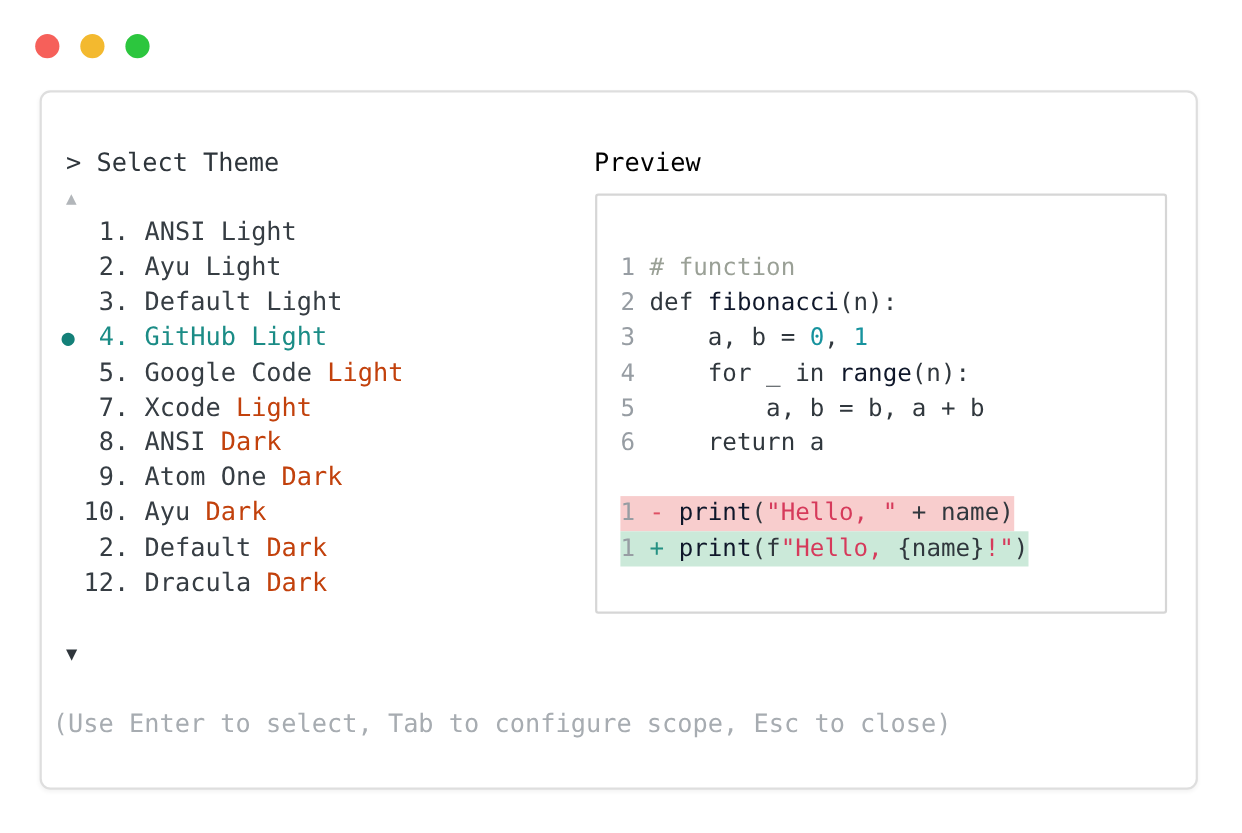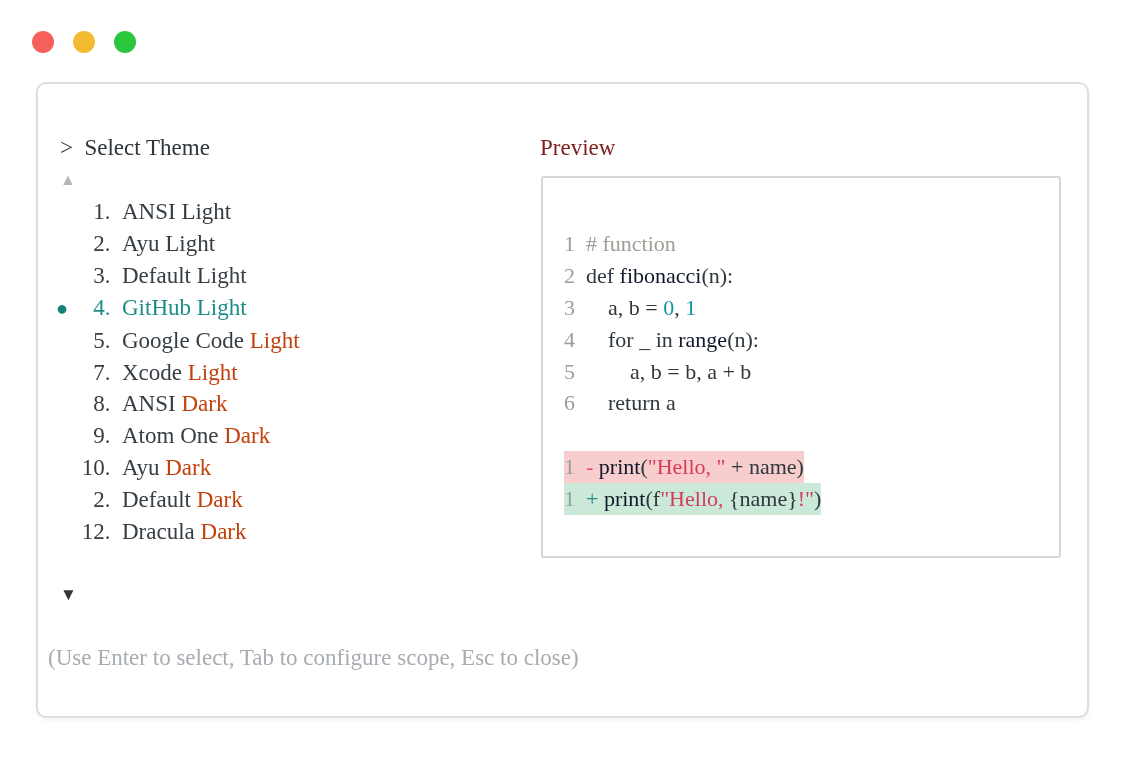--- a/index.html
+++ b/index.html
@@ -8,39 +8,39 @@
     font-family:"DejaVu Sans Mono","Liberation Mono",monospace;
     -webkit-font-smoothing:antialiased;overflow:hidden;
   }
   
   .lights{position:absolute;left:32px;top:31px;display:flex;gap:19px;}
   .light{width:22px;height:22px;border-radius:50%;}
   
   .panel{
     position:absolute;left:36px;top:82px;width:1053px;height:636px;
     box-sizing:border-box;border:2px solid #dedede;border-radius:10px;
-    background:#ffffff;box-shadow:0 2px 4px rgba(0,0,0,0.05);font-family:Liberation Serif, serif;
+    background:#ffffff;box-shadow:0 2px 4px rgba(0,0,0,0.05);
   }
   .prompt{position:absolute;left:22px;top:48px;font-size:23px;line-height:32px;color:#2e353b;white-space:pre;}
   .prompt .caret{color:#2e353b;}
   .prompt .title{margin-left:1ch;}
   .scroll-ind{position:absolute;left:22px;font-size:16px;line-height:32px;background:none;border:none;padding:0;font-family:inherit;cursor:default;}
   .scroll-up{top:80px;color:#b2b6ba;}
   .scroll-down{top:495px;color:#2f363c;font-size:17px;}
   
   .list{position:absolute;left:18px;top:112px;font-size:23px;}
   .trow{line-height:31.9px;white-space:pre;color:#363d43;}
   .trow .mk{display:inline-block;width:20px;color:#148078;font-size:20px;}
   .trow .num{display:inline-block;width:3ch;text-align:right;}
   .trow .nm{margin-left:1ch;}
   .trow .dim{color:#c2410c;}
   .trow.sel .num,.trow.sel .nm{color:#1b8c86;}
   .hint{position:absolute;left:10px;top:558px;font-size:23px;line-height:32px;color:#a7acb1;white-space:pre;}
   
-  .preview-label{position:absolute;left:502px;top:48px;font-size:23px;line-height:32px;color:#7f1d1d;}
+  .preview-label{position:absolute;left:502px;top:48px;font-size:23px;line-height:32px;color:#000000;}
   .preview-box{
     position:absolute;left:503px;top:92px;width:520px;height:382px;
     box-sizing:border-box;border:2px solid #d6d6d6;border-radius:3px;background:#fff;padding-left:28px;
   }
   .code{position:absolute;left:21px;top:50px;font-size:22px;}
   .code-line{line-height:31.9px;white-space:pre;height:31.9px;}
   .lc{display:inline-block;}
   .ln{display:inline-block;width:1ch;margin-right:1ch;color:#979da3;}
   .t-text{color:#30373d;}
   .t-comment{color:#9aa096;}

